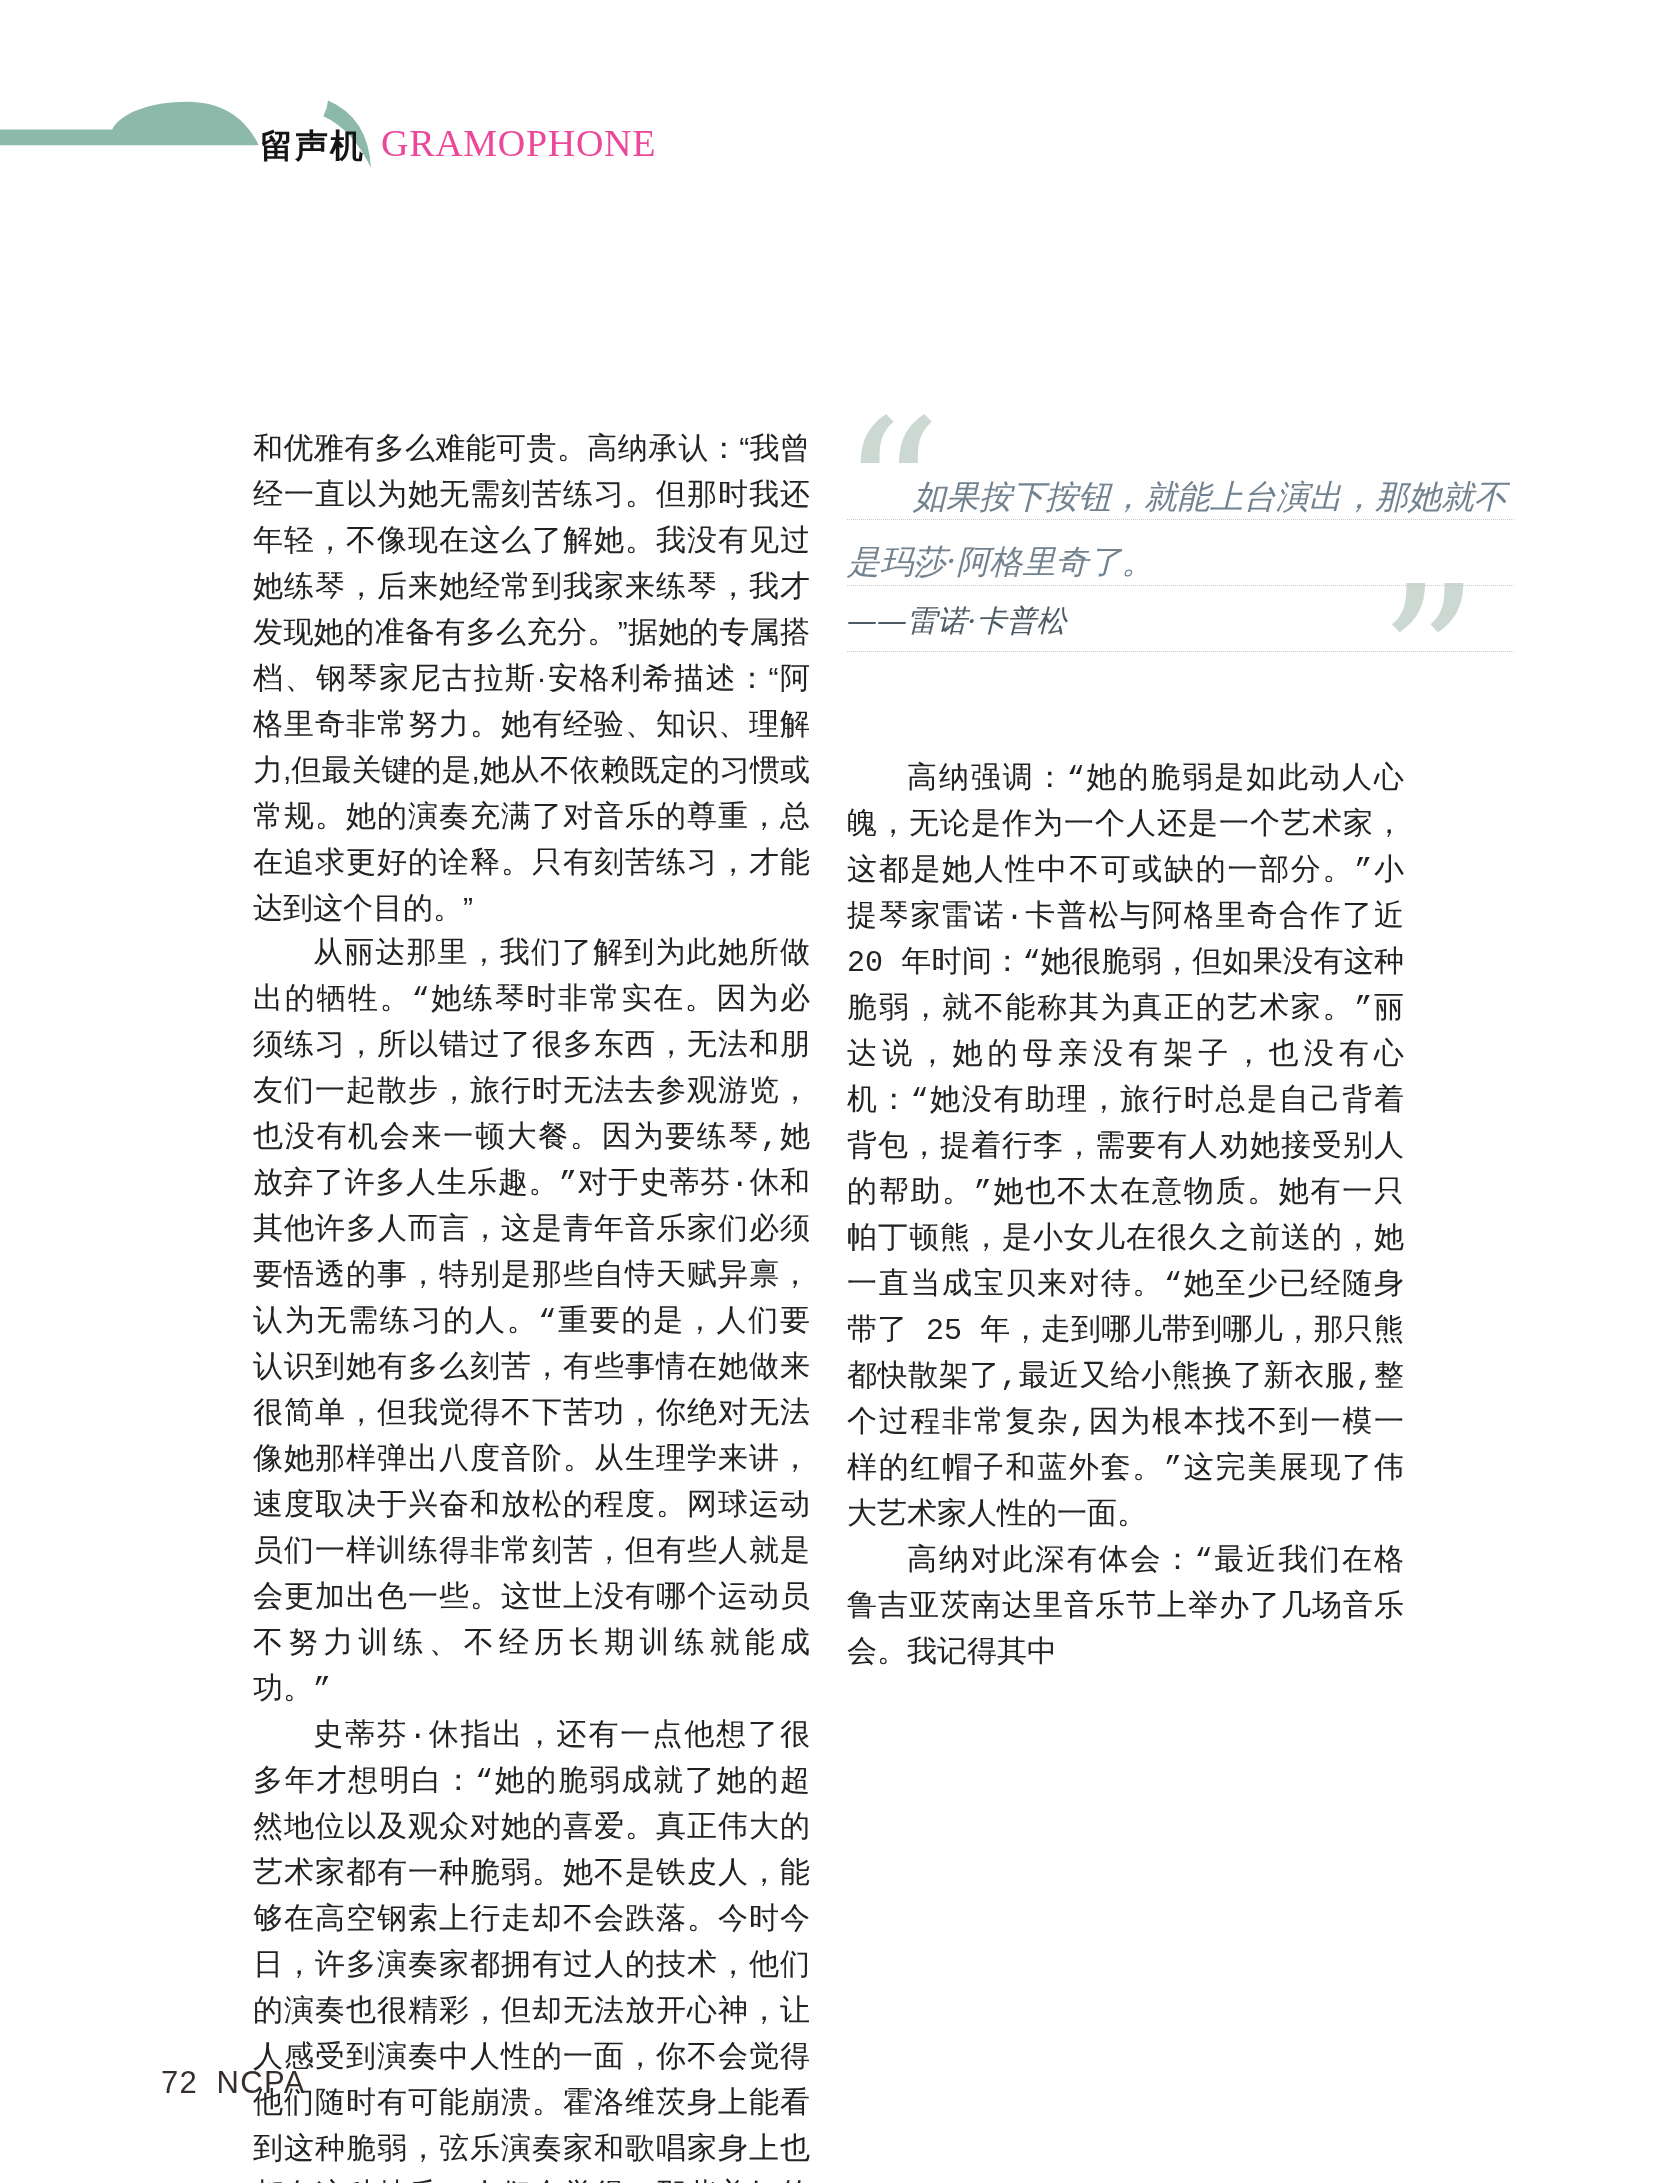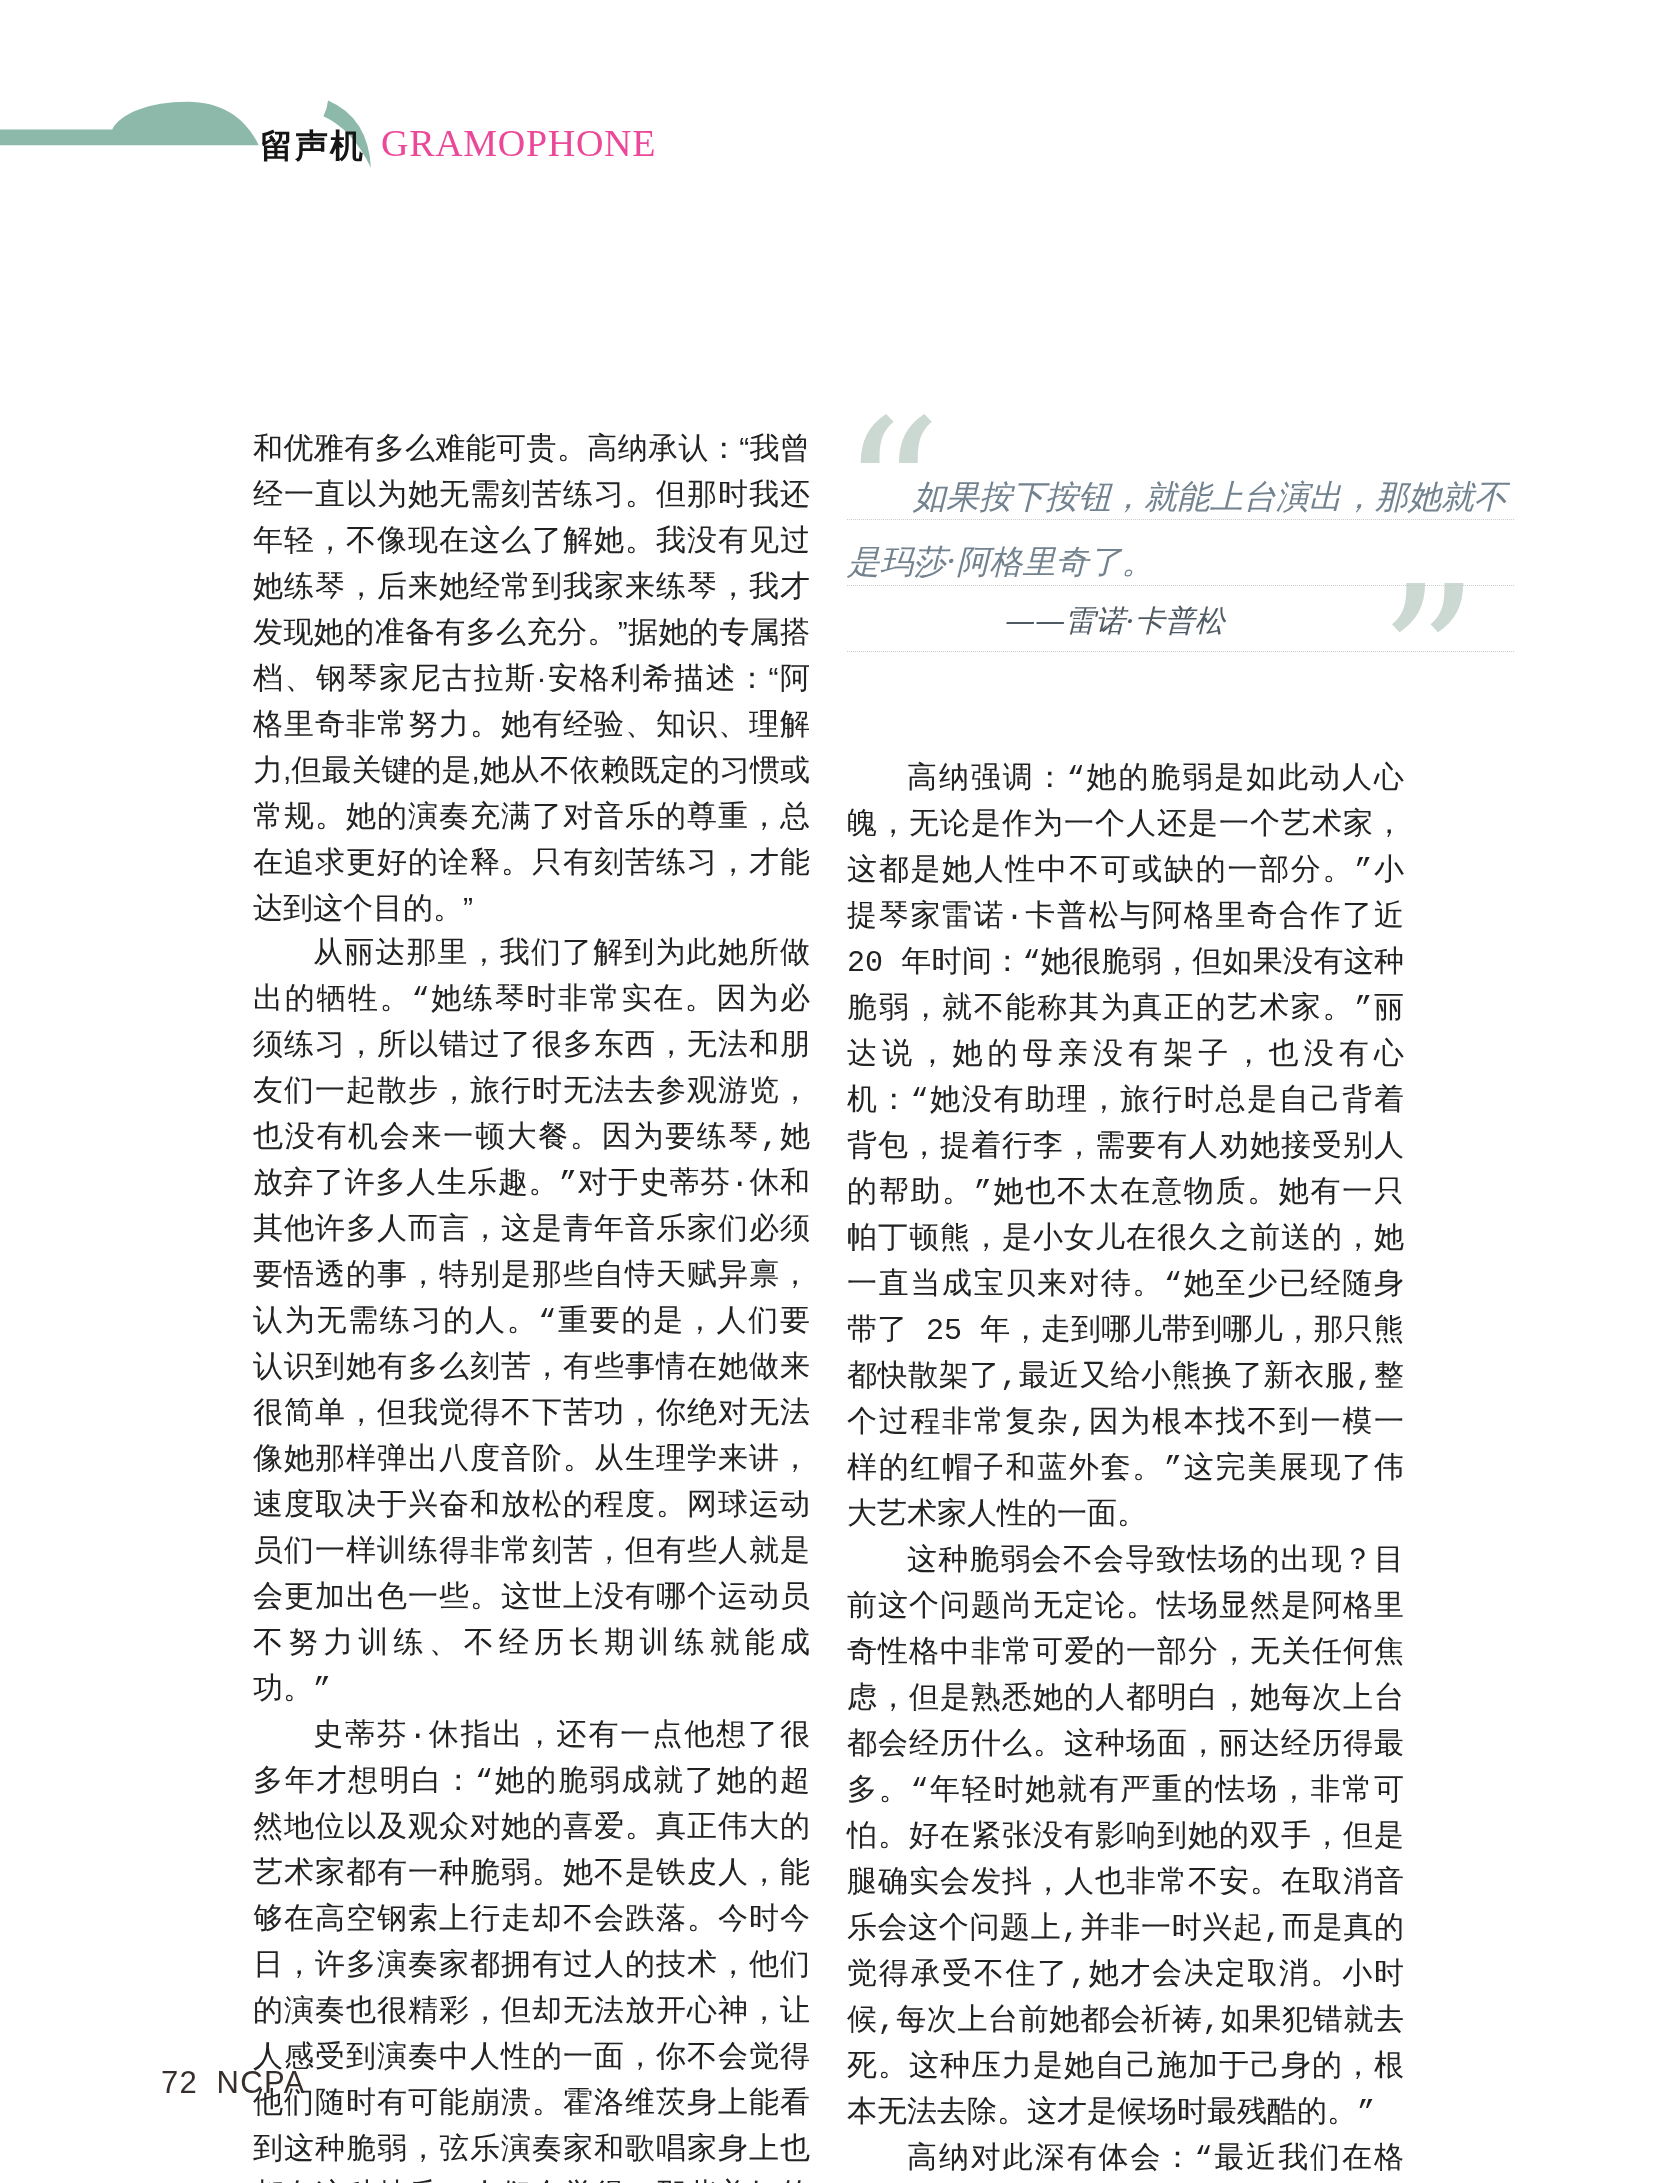--- a/index.html
+++ b/index.html
@@ -28,21 +28,21 @@
           color:#ccd9d2;user-select:none;}
   .q-open{left:-6.6px;top:10.6px;}
   .q-close{left:531px;top:178px;}
   .q-text{position:absolute;left:0;top:81px;width:667px;font-size:33px;line-height:65px;
           color:#72828f;font-style:italic;font-family:"DejaVu Serif",serif;text-indent:2em;
           z-index:2;}
   .q-rule{position:absolute;left:0;width:667px;height:0;border-top:1.3px dotted #c5cdcd;}
   .q-rule.r1{top:136px;}
   .q-rule.r2{top:202px;}
   .q-rule.r3{top:268px;}
-  .q-attr{position:absolute;left:0;top:218px;width:536px;text-align:center;font-size:30px;
+  .q-attr{position:absolute;left:0;top:218px;width:536px;text-align:left;font-size:30px;
           color:#4f5b64;font-style:italic;font-family:"DejaVu Serif",serif;z-index:2;white-space:nowrap;}
 
   
   .footer{position:absolute;left:121px;top:2065px;font-size:31px;color:#362e2b;
           letter-spacing:1.3px;margin-left:40px;}
   .footer .num{margin-right:18.5px;}
 </style>
 </head>
 <body>
 
@@ -68,21 +68,20 @@
     <span class="q-mark q-close">”</span>
     <div class="q-rule r1"></div>
     <div class="q-rule r2"></div>
     <div class="q-rule r3"></div>
     <div class="q-text">如果按下按钮，就能上台演出，那她就不是玛莎·阿格里奇了。</div>
     <div class="q-attr">——雷诺·卡普松</div>
   </aside>
 
   <section class="col col-right">
     <p class="indent">高纳强调：“她的脆弱是如此动人心魄，无论是作为一个人还是一个艺术家，这都是她人性中不可或缺的一部分。”小提琴家雷诺·卡普松与阿格里奇合作了近 20 年时间：“她很脆弱，但如果没有这种脆弱，就不能称其为真正的艺术家。”丽达说，她的母亲没有架子，也没有心机：“她没有助理，旅行时总是自己背着背包，提着行李，需要有人劝她接受别人的帮助。”她也不太在意物质。她有一只帕丁顿熊，是小女儿在很久之前送的，她一直当成宝贝来对待。“她至少已经随身带了 25 年，走到哪儿带到哪儿，那只熊都快散架了,最近又给小熊换了新衣服,整个过程非常复杂,因为根本找不到一模一样的红帽子和蓝外套。”这完美展现了伟大艺术家人性的一面。</p>
-    <p class="indent">这种脆弱会不会导致怯场的出现？目前这个问题尚无定论。怯场显然是阿格里奇性格中非常可爱的一部分，无关任何焦虑，但是熟悉她的人都明白，她每次上台都会经历什么。这种场面，丽达经历得最多。“年轻时她就有严重的怯场，非常可怕。好在紧张没有影响到她的双手，但是腿确实会发抖，人也非常不安。在取消音乐会这个问题上,并非一时兴起,而是真的觉得承受不住了,她才会决定取消。小时候,每次上台前她都会祈祷,如果犯错就去死。这种压力是她自己施加于己身的，根本无法去除。这才是候场时最残酷的。”</p>
     <p class="indent">高纳对此深有体会：“最近我们在格鲁吉亚茨南达里音乐节上举办了几场音乐会。我记得其中</p>
   </section>
 
   <div class="footer">
     <span class="num">72</span><span>NCPA</span>
   </div>
 
 </div>
 
 

